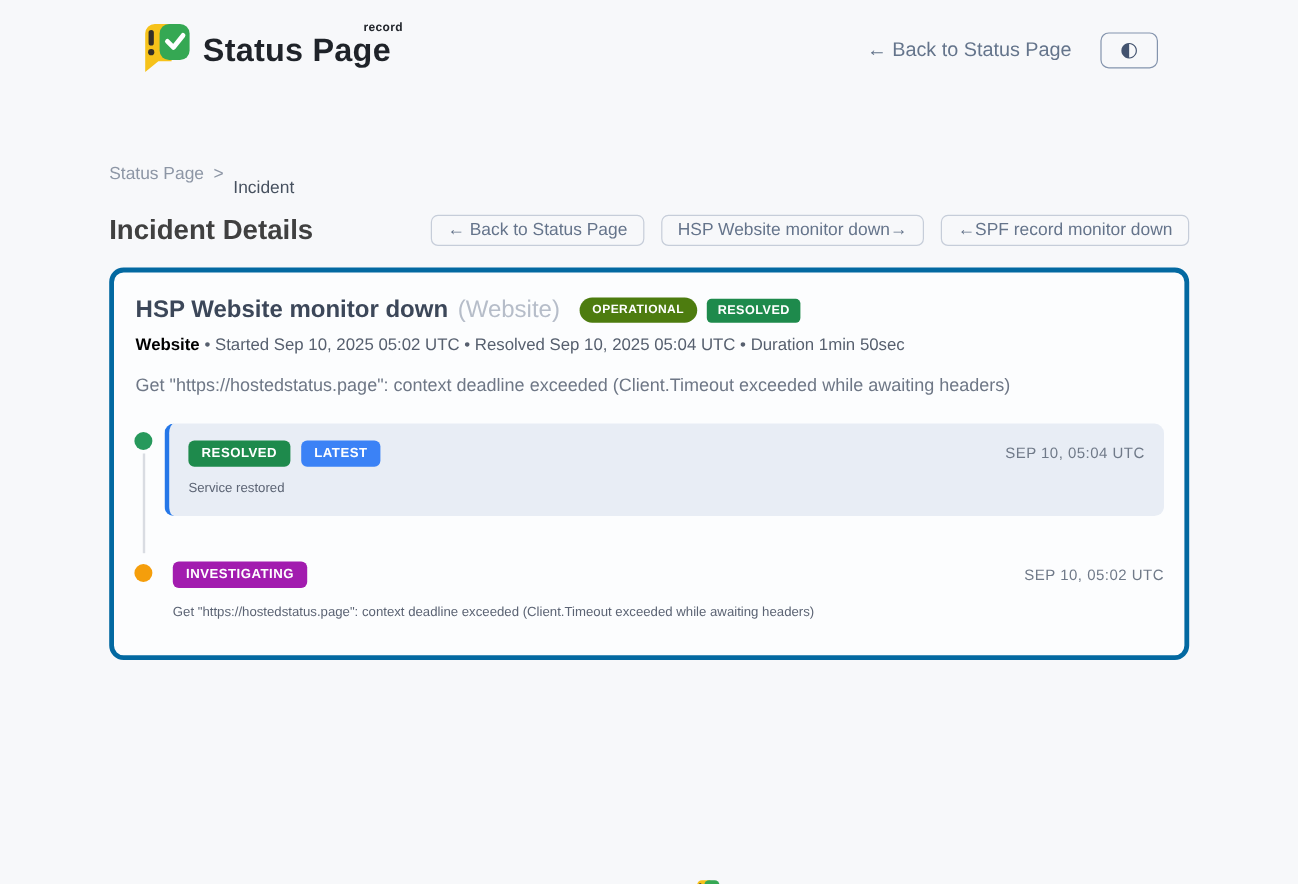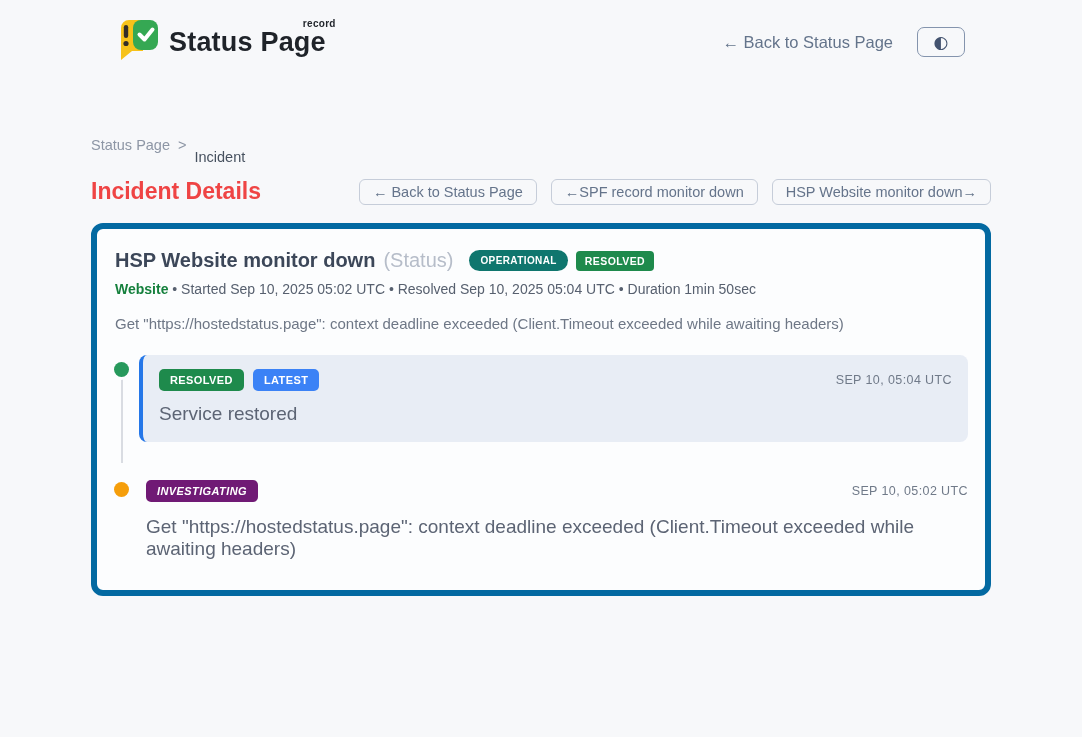--- a/index.html
+++ b/index.html
@@ -74,54 +74,54 @@
   }
   .breadcrumb .crumb-root { cursor: pointer; }
   .breadcrumb .crumb-current { color: #47515f; font-weight: 400; margin-top: 25px; }
 
   .title-row {
     margin-top: 13px;
     display: flex;
     justify-content: space-between;
     align-items: center;
   }
-  .page-title { font-size: 23px; font-weight: 700; color: #ef4444; }
+  .page-title { font-size: 23px; font-weight: 700; color: #404040; }
   .nav-buttons { display: flex; gap: 14px; }
   .nav-btn {
     border: 1px solid #c6cdd9;
     border-radius: 6px;
     background: transparent;
     color: #65748b;
     font-size: 14.5px;
     padding: 4px 13px;
     cursor: pointer;
     font-family: "Liberation Sans", sans-serif;
   }
 
   
   .card {
     margin-top: 18px;
     background: #fcfdfe;
-    border: 6px solid #0369a1;
+    border: 4px solid #0369a1;
     border-radius: 12px;
     padding: 20px 17px 30px 18px;
   }
   .incident-header { display: flex; align-items: center; gap: 8px; }
   .incident-title { font-size: 20px; font-weight: 700; color: #3c4759; }
   .incident-component { font-size: 20px; font-weight: 400; color: #b6bdc9; margin-right: 8px; }
   .badge {
     color: #fff;
     font-weight: 700;
     letter-spacing: 0.4px;
     display: inline-block;
   }
   .badge-pill { font-size: 10px; padding: 5px 11px; border-radius: 999px; }
   .badge-rect { font-size: 10.5px; padding: 4px 9px; border-radius: 4px; }
   .incident-meta { margin-top: 9px; font-size: 14px; color: #57606f; }
-  .incident-meta .meta-service { font-weight: 700; color: #15803d; }
+  .incident-meta .meta-service { font-weight: 700; color: #000000; }
   .incident-description { margin-top: 18px; font-size: 15px; color: #6e7786; }
 
   
   .timeline { position: relative; margin-top: 23px; }
   .tl-line {
     position: absolute;
     left: 5.5px;
     top: 16px;
     width: 2px;
     height: 92px;
@@ -153,21 +153,21 @@
     border-radius: 5px;
   }
   .tl-timestamp {
     margin-left: auto;
     font-size: 12.5px;
     font-weight: 400;
     color: #707a89;
     letter-spacing: 0.4px;
   }
   .tl-message { margin-top: 12px; font-size: 15px; color: #5c München6474; }
-  .tl-message { margin-top: 12px; font-size: 19px; color: #5c6474; }
+  .tl-message { margin-top: 12px; font-size: 11px; color: #5c6474; }
   .tl-entry-investigating { margin-top: 38px; padding-left: 31px; }
   .tl-entry-investigating .tl-dot { top: 2px; }
   .tl-entry-investigating .tl-message { margin-top: 14px; }
 
   
   .footer { text-align: center; margin-top: 183px; padding-bottom: 26px; }
   .powered {
     display: inline-flex;
     align-items: center;
     gap: 9px;
@@ -207,31 +207,31 @@
   <div class="breadcrumb">
     <span class="crumb-root">Status Page</span>
     <span class="crumb-sep">&gt;</span>
     <span class="crumb-current">Incident</span>
   </div>
 
   <div class="title-row">
     <h1 class="page-title">Incident Details</h1>
     <div class="nav-buttons">
       <button class="nav-btn">← Back to Status Page</button>
+      <button class="nav-btn">HSP Website monitor down→</button>
       <button class="nav-btn">←SPF record monitor down</button>
-      <button class="nav-btn">HSP Website monitor down→</button>
     </div>
   </div>
 
   <div class="card">
 
     <div class="incident-header">
       <span class="incident-title">HSP Website monitor down</span>
-      <span class="incident-component">(Status)</span>
-      <span class="badge badge-pill" style="background: #0f766e;">OPERATIONAL</span>
+      <span class="incident-component">(Website)</span>
+      <span class="badge badge-pill" style="background: #4d7c0f;">OPERATIONAL</span>
       <span class="badge badge-rect" style="background: rgb(30, 138, 76);">RESOLVED</span>
     </div>
 
     <div class="incident-meta">
       <span class="meta-service">Website</span>
       <span>• Started Sep 10, 2025 05:02 UTC • Resolved Sep 10, 2025 05:04 UTC • Duration 1min 50sec</span>
     </div>
 
     <div class="incident-description">Get "https://hostedstatus.page": context deadline exceeded (Client.Timeout exceeded while awaiting headers)</div>
 
@@ -246,21 +246,21 @@
             <span class="tl-badge" style="background: #3b82f6;">LATEST</span>
             <span class="tl-timestamp">SEP 10, 05:04 UTC</span>
           </div>
           <div class="tl-message">Service restored</div>
         </div>
       </div>
 
       <div class="tl-entry tl-entry-investigating">
         <span class="tl-dot" style="background: rgb(245, 158, 11);"></span>
         <div class="tl-badge-row">
-          <span class="tl-badge" style="background: #701a75; font-style: italic;">INVESTIGATING</span>
+          <span class="tl-badge" style="background: #a21caf;">INVESTIGATING</span>
           <span class="tl-timestamp">SEP 10, 05:02 UTC</span>
         </div>
         <div class="tl-message">Get "https://hostedstatus.page": context deadline exceeded (Client.Timeout exceeded while awaiting headers)</div>
       </div>
     </div>
   </div>
 </div>
 
 <div class="footer">
   <div class="powered">

